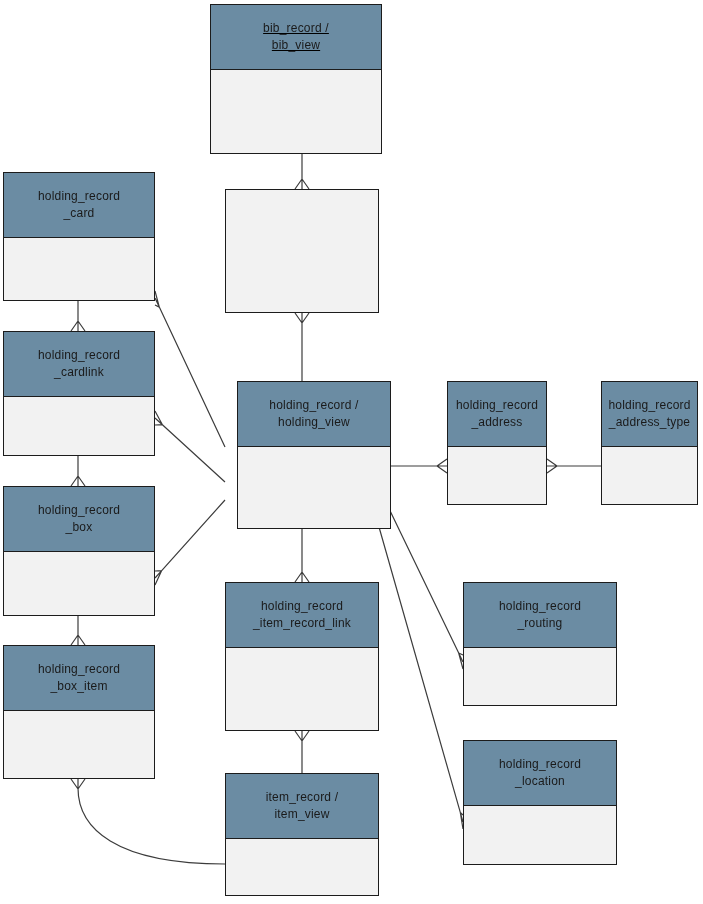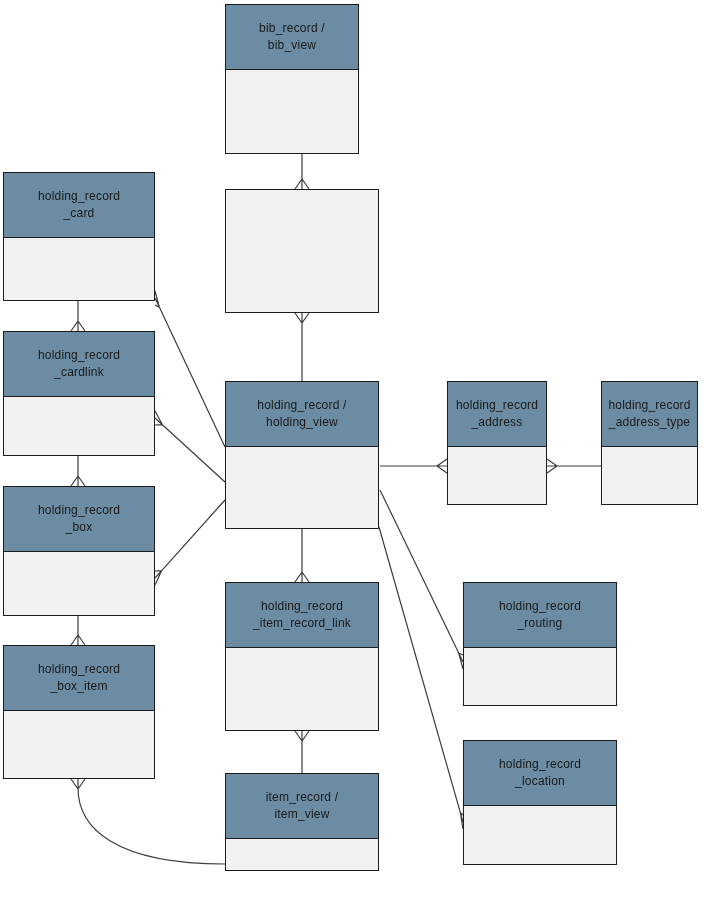--- a/index.html
+++ b/index.html
@@ -49,43 +49,43 @@
       <path d="M225,447L159.3,307.1M155,298L159.3,307.1M155,291L159.3,307.1M155,305L159.3,307.1"></path>
       <path d="M225,482L162.4,424.7M155,418L162.4,424.7M155,411L162.4,424.7M155,425L162.4,424.7"></path>
       <path d="M225,500L161.7,570.6M155,578L161.7,570.6M155,571L161.7,570.6M155,585L161.7,570.6"></path>
       <path d="M380,466L437.0,466.0M447,466L437.0,466.0M447,459L437.0,466.0M447,473L437.0,466.0"></path>
       <path d="M601,466L557.0,466.0M547,466L557.0,466.0M547,459L557.0,466.0M547,473L557.0,466.0"></path>
       <path d="M380,490L458.7,653.0M463,662L458.7,653.0M463,655L458.7,653.0M463,669L458.7,653.0"></path>
       <path d="M379,527L460.3,812.4M463,822L460.3,812.4M463,815L460.3,812.4M463,829L460.3,812.4"></path>
       <path d="M78,779L78.0,789.0M71,779L78.0,789.0M85,779L78.0,789.0M78,788 C78,828 115,864 225,864"></path>
     </svg>
 
-  <div class="entity" style="left:225px;top:4px;width:134px;height:150px;">
+  <div class="entity" style="left:210px;top:4px;width:172px;height:150px;text-decoration:underline;">
     <div class="entity-header">bib_record /
 bib_view</div>
     <div class="entity-body"></div>
   </div>
 
   <div class="entity" style="left:225px;top:189px;width:154px;height:124px;">
     <div class="entity-body"></div>
   </div>
 
-  <div class="entity" style="left:225px;top:381px;width:154px;height:148px;">
+  <div class="entity" style="left:237px;top:381px;width:154px;height:148px;">
     <div class="entity-header">holding_record /
 holding_view</div>
     <div class="entity-body"></div>
   </div>
 
   <div class="entity" style="left:225px;top:582px;width:154px;height:149px;">
     <div class="entity-header">holding_record
 _item_record_link</div>
     <div class="entity-body"></div>
   </div>
 
-  <div class="entity" style="left:225px;top:773px;width:154px;height:98px;">
+  <div class="entity" style="left:225px;top:773px;width:154px;height:123px;">
     <div class="entity-header">item_record /
 item_view</div>
     <div class="entity-body"></div>
   </div>
 
   <div class="entity" style="left:3px;top:172px;width:152px;height:129px;">
     <div class="entity-header">holding_record
 _card</div>
     <div class="entity-body"></div>
   </div>

